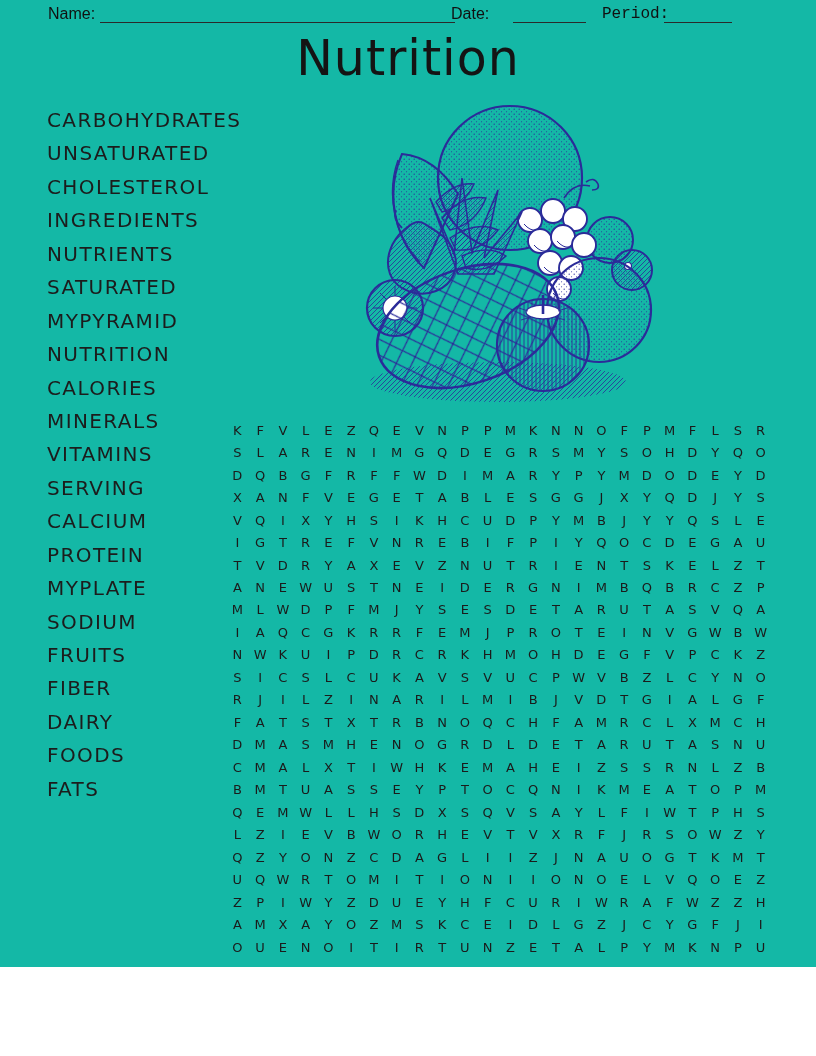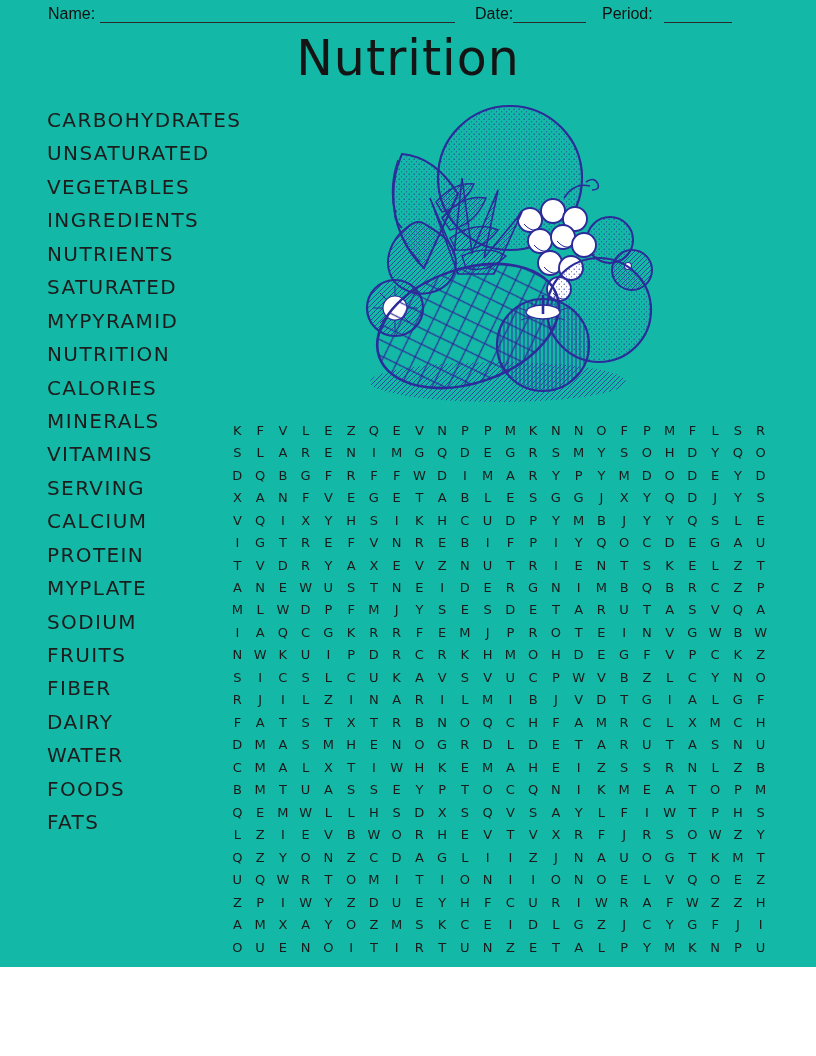--- a/index.html
+++ b/index.html
@@ -4,22 +4,22 @@
 <style>
   html,body{margin:0;padding:0;background:#ffffff;}
   .page{position:relative;width:816px;height:967px;background:#14b8a6;overflow:hidden;
         font-family:"DejaVu Sans",sans-serif;color:#1a1a1a;}
 
   
   .hdr-label{position:absolute;top:5px;font-family:"Liberation Sans",sans-serif;
              font-size:16px;color:#111111;}
   .hdr-line{position:absolute;top:7px;height:15px;border-bottom:1.6px solid #2a2a2a;}
   #name-label{left:48px;}   #name-line{left:100px;width:355px;}
-  #date-label{left:475px;}  #date-line{left:513px;width:73px;}
-  #period-label{left:602px;}#period-line{left:664px;width:68px;}
+  #date-label{left:451px;}  #date-line{left:513px;width:73px;}
+  #period-label{left:602px;font-family:Liberation Mono, monospace;}#period-line{left:664px;width:68px;}
 
   
   .title{position:absolute;top:30px;left:0;width:816px;text-align:center;
          font-size:49px;font-weight:500;letter-spacing:1px;color:#141414;}
 
   
   .word-list{position:absolute;left:47px;top:104px;}
   .word-list .word{height:33.45px;line-height:33.45px;font-size:20px;
                    letter-spacing:1.4px;color:#1c1c1c;white-space:nowrap;}
 
@@ -44,38 +44,37 @@
   <span class="hdr-line" id="date-line"></span>
 
   <span class="hdr-label" id="period-label">Period:</span>
   <span class="hdr-line" id="period-line"></span>
 
   <div class="title">Nutrition</div>
 
   <div class="word-list">
       <div class="word">CARBOHYDRATES</div>
       <div class="word">UNSATURATED</div>
-      <div class="word">VEGETABLES</div>
+      <div class="word">CHOLESTEROL</div>
       <div class="word">INGREDIENTS</div>
       <div class="word">NUTRIENTS</div>
       <div class="word">SATURATED</div>
       <div class="word">MYPYRAMID</div>
       <div class="word">NUTRITION</div>
       <div class="word">CALORIES</div>
       <div class="word">MINERALS</div>
       <div class="word">VITAMINS</div>
       <div class="word">SERVING</div>
       <div class="word">CALCIUM</div>
       <div class="word">PROTEIN</div>
       <div class="word">MYPLATE</div>
       <div class="word">SODIUM</div>
       <div class="word">FRUITS</div>
       <div class="word">FIBER</div>
       <div class="word">DAIRY</div>
-      <div class="word">WATER</div>
       <div class="word">FOODS</div>
       <div class="word">FATS</div>
     </div>
 
   <svg class="illustration" viewBox="0 0 345 312" xmlns="http://www.w3.org/2000/svg">
     <defs>
       <pattern id="dots" width="5" height="5" patternUnits="userSpaceOnUse">
         <circle cx="1.2" cy="1.2" r="0.65" fill="#2b2b99"></circle>
         <circle cx="3.6" cy="3.8" r="0.55" fill="#2b2b99"></circle>
       </pattern>

